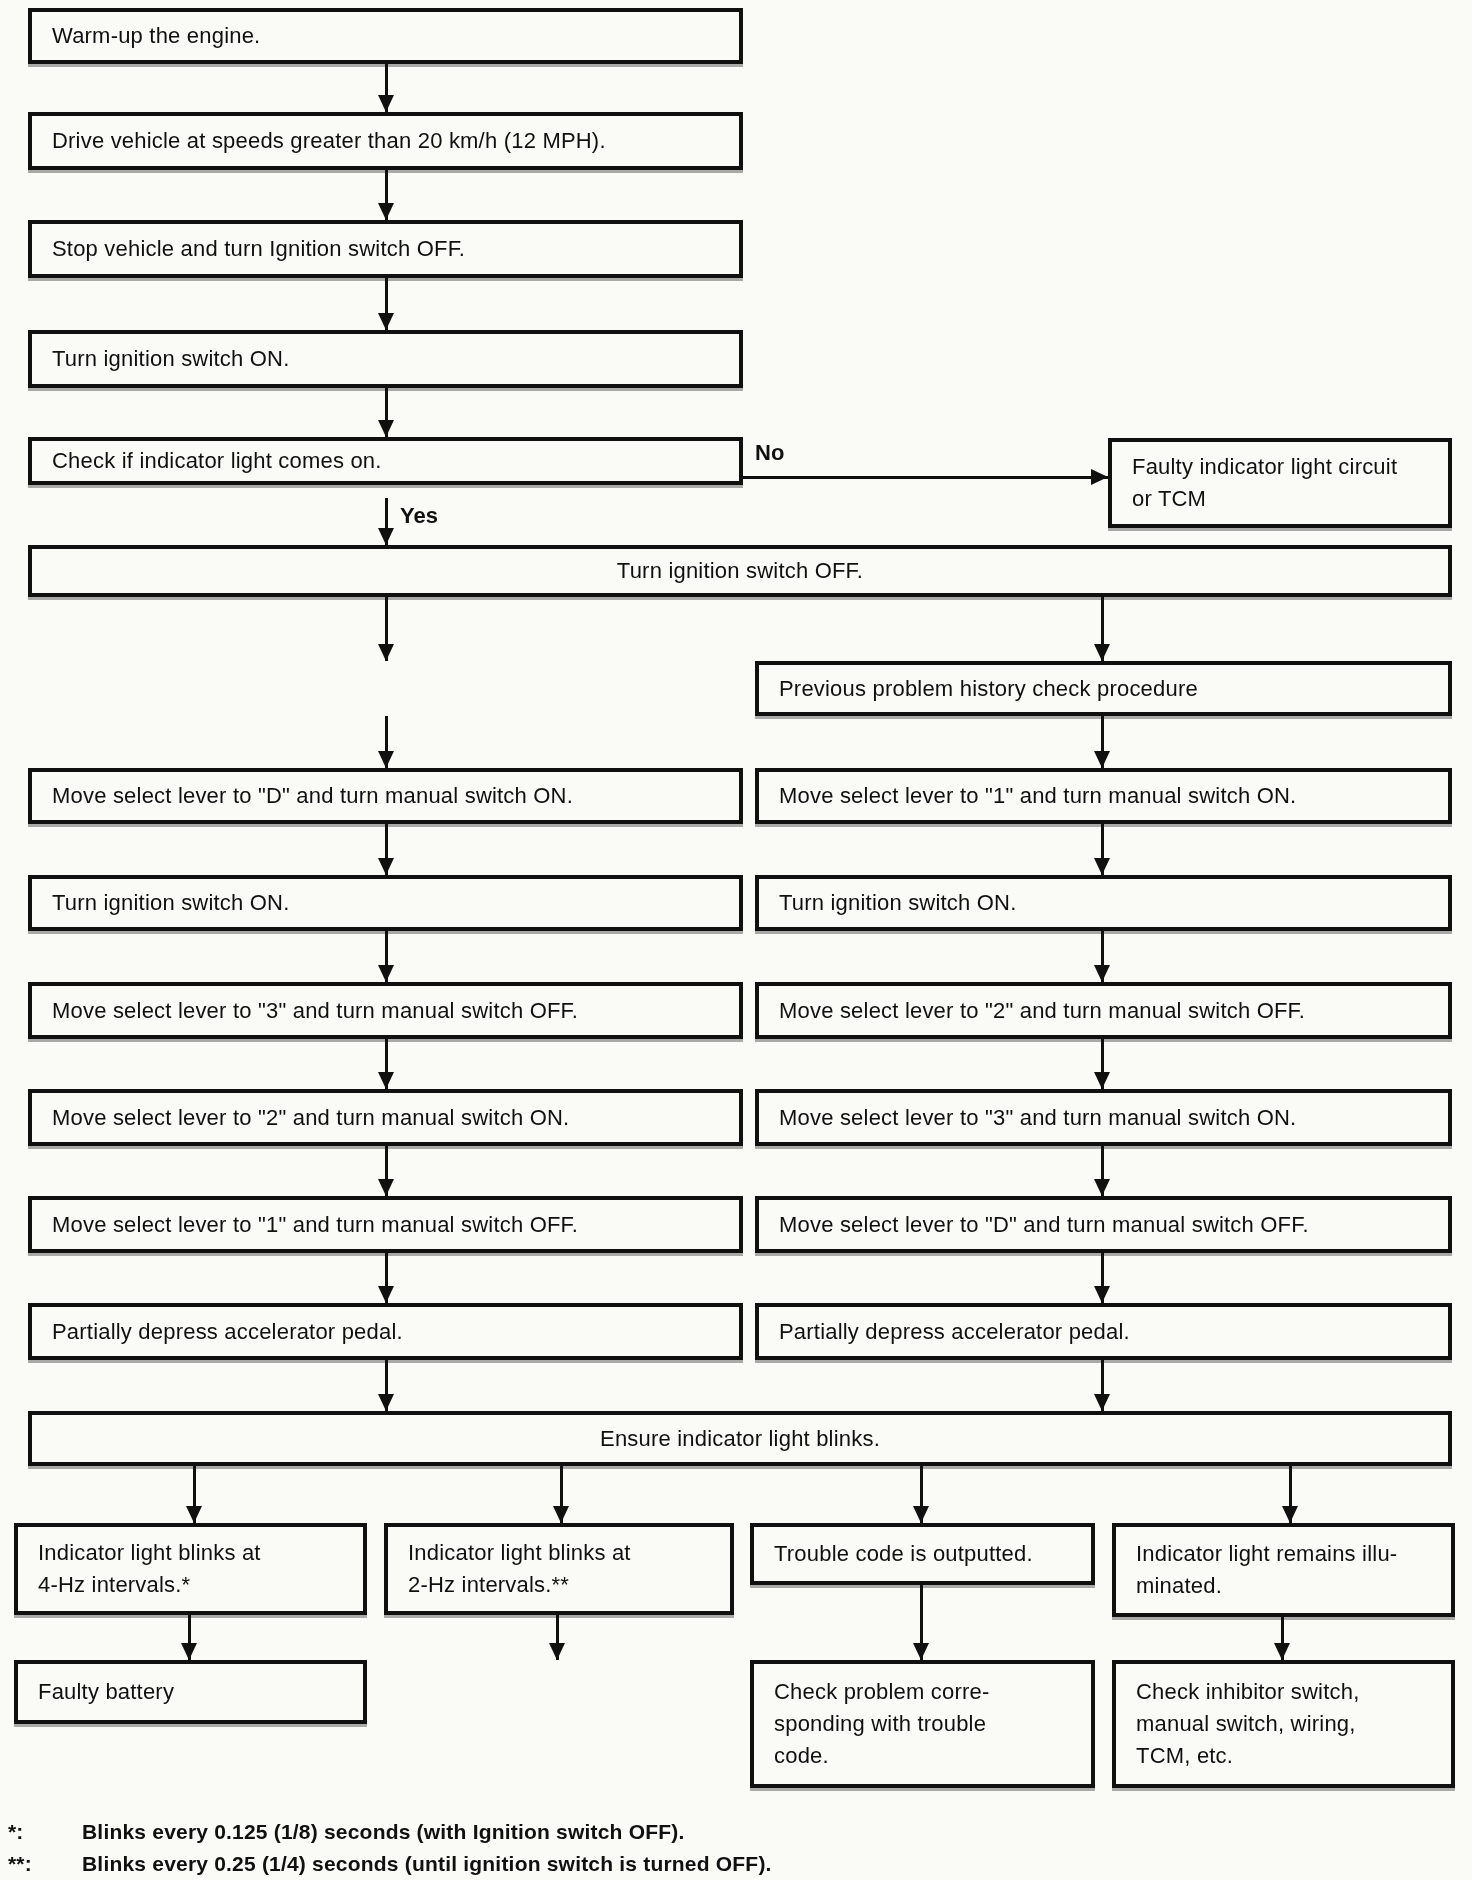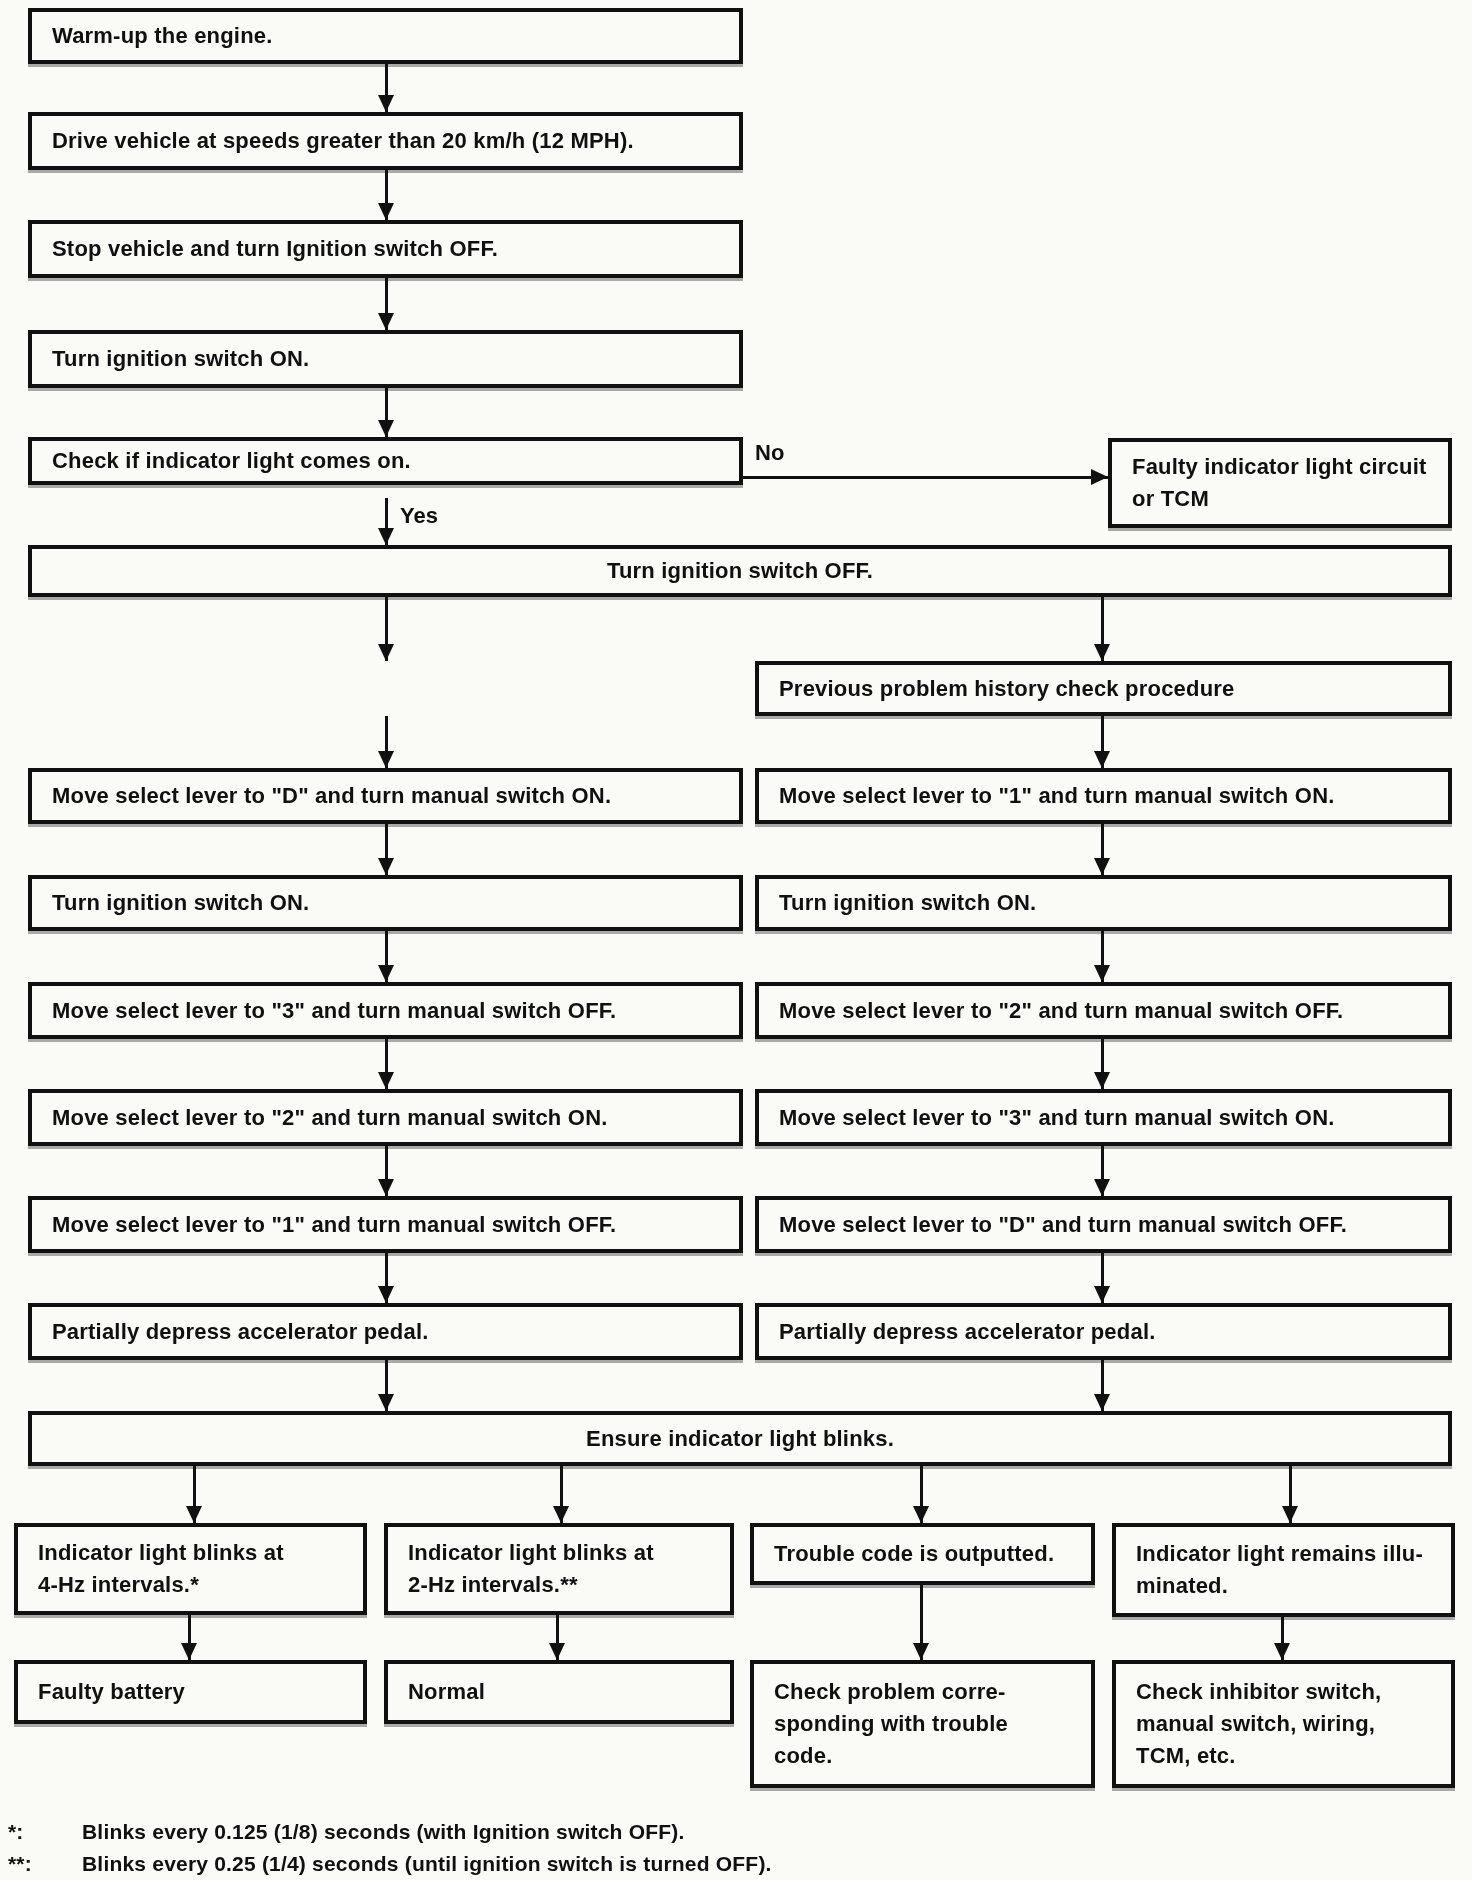--- a/index.html
+++ b/index.html
@@ -13,21 +13,21 @@
   }
   .stage { position: absolute; inset: 0; }
 
   .fbox {
     position: absolute;
     border: 4px solid var(--ink, #101010);
     display: flex;
     align-items: center;
     padding: 15px 20px;
     font-size: 22px;
-    font-weight: 700;
+    font-weight: 400;
     letter-spacing: 0.2px;
     line-height: 1.45;
     box-shadow: 0 3px 0 rgba(16,16,16,0.35);
     background: transparent;
   }
   .fbox .lbl { white-space: pre-line; }
   .fbox.center { justify-content: center; text-align: center; }
 
   .vline { position: absolute; width: 3px; background: var(--ink, #101010); }
   .vline.arrow::after {
@@ -184,23 +184,20 @@
   </div>
 
   <div class="vline arrow" style="left:188px;top:1615px;height:45px"></div>
   <div class="vline arrow" style="left:556px;top:1615px;height:45px"></div>
   <div class="vline arrow" style="left:920px;top:1585px;height:75px"></div>
   <div class="vline arrow" style="left:1281px;top:1617px;height:43px"></div>
 
   <div class="fbox" style="left:14px;top:1660px;width:353px;height:64px">
     <span class="lbl">Faulty battery</span>
   </div>
-  <div class="fbox" style="left:384px;top:1660px;width:350px;height:64px">
-    <span class="lbl">Normal</span>
-  </div>
   <div class="fbox" style="left:750px;top:1660px;width:345px;height:128px">
     <span class="lbl">Check problem corre-
 sponding with trouble
 code.</span>
   </div>
   <div class="fbox" style="left:1112px;top:1660px;width:343px;height:128px">
     <span class="lbl">Check inhibitor switch,
 manual switch, wiring,
 TCM, etc.</span>
   </div>

